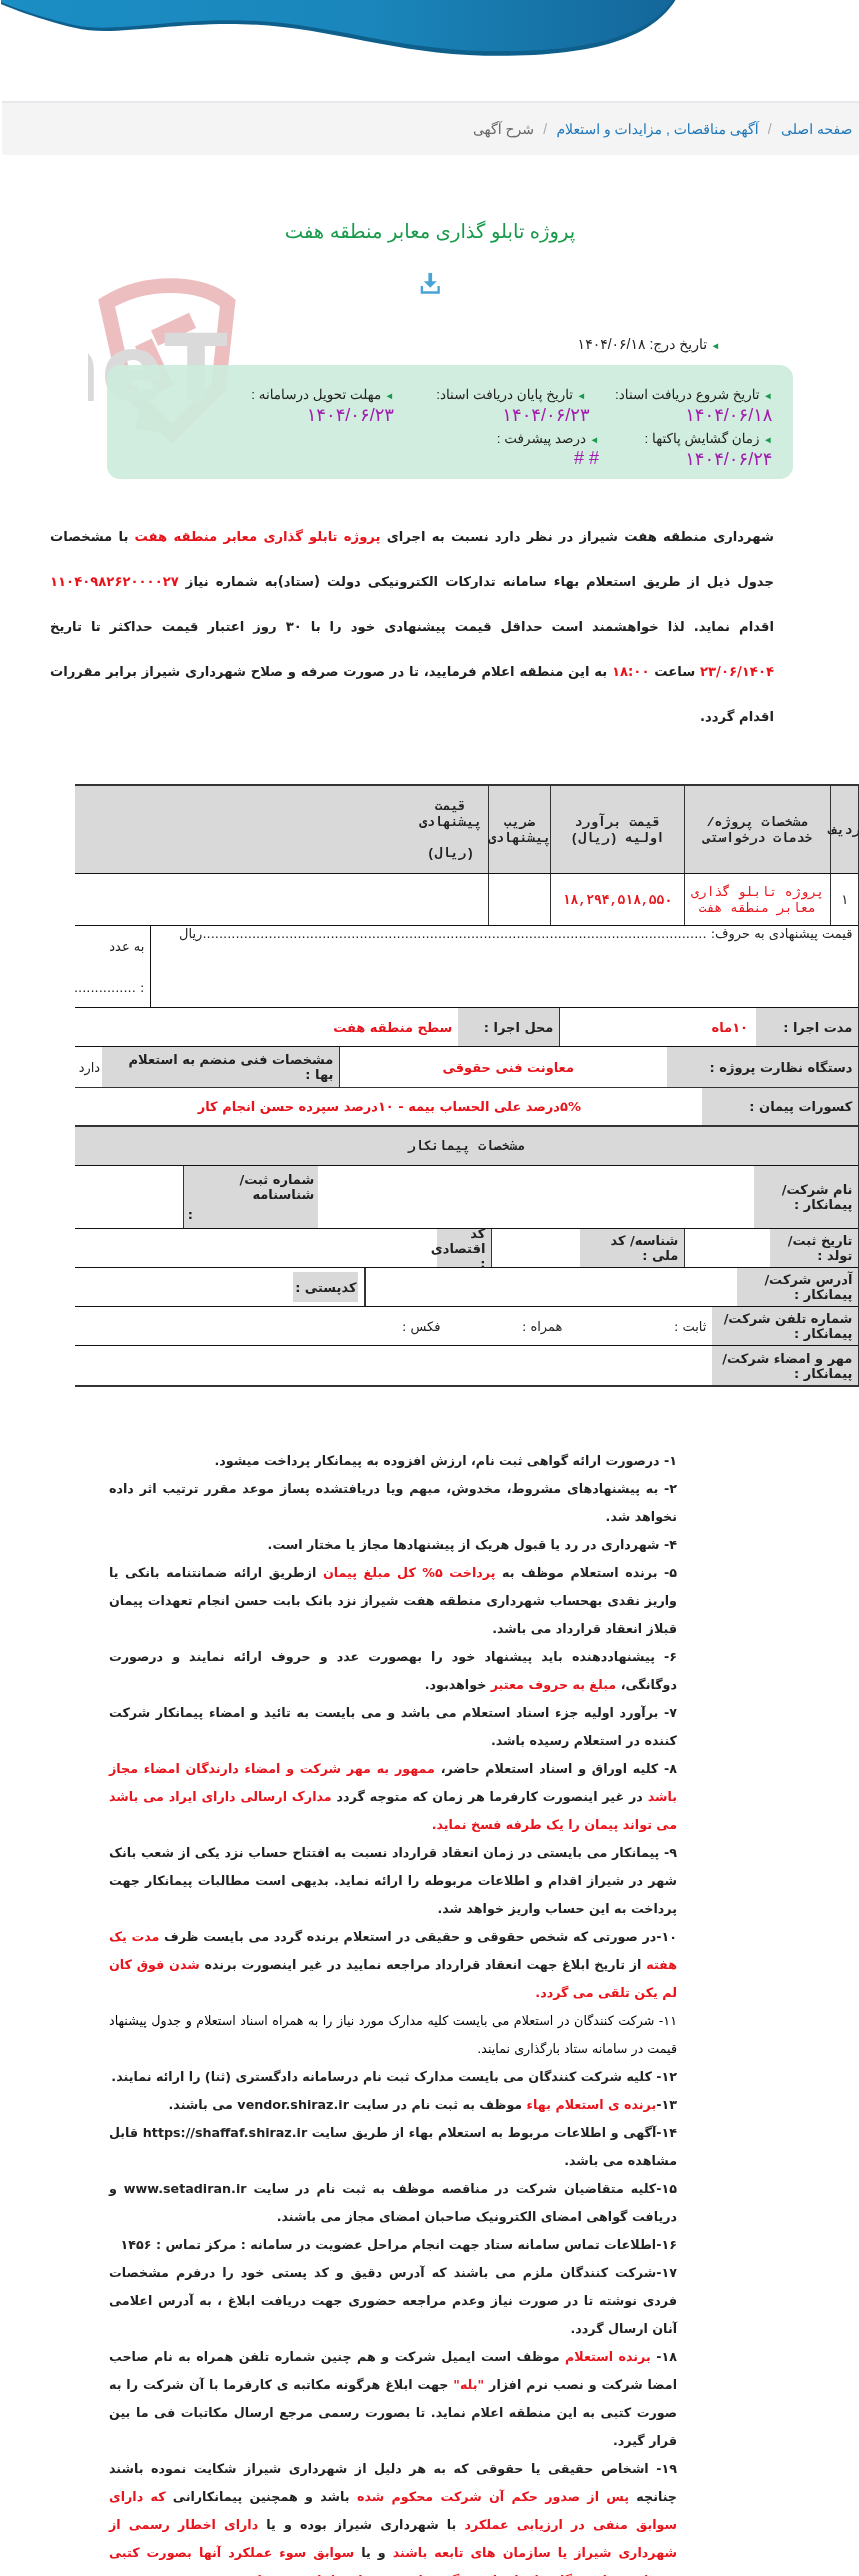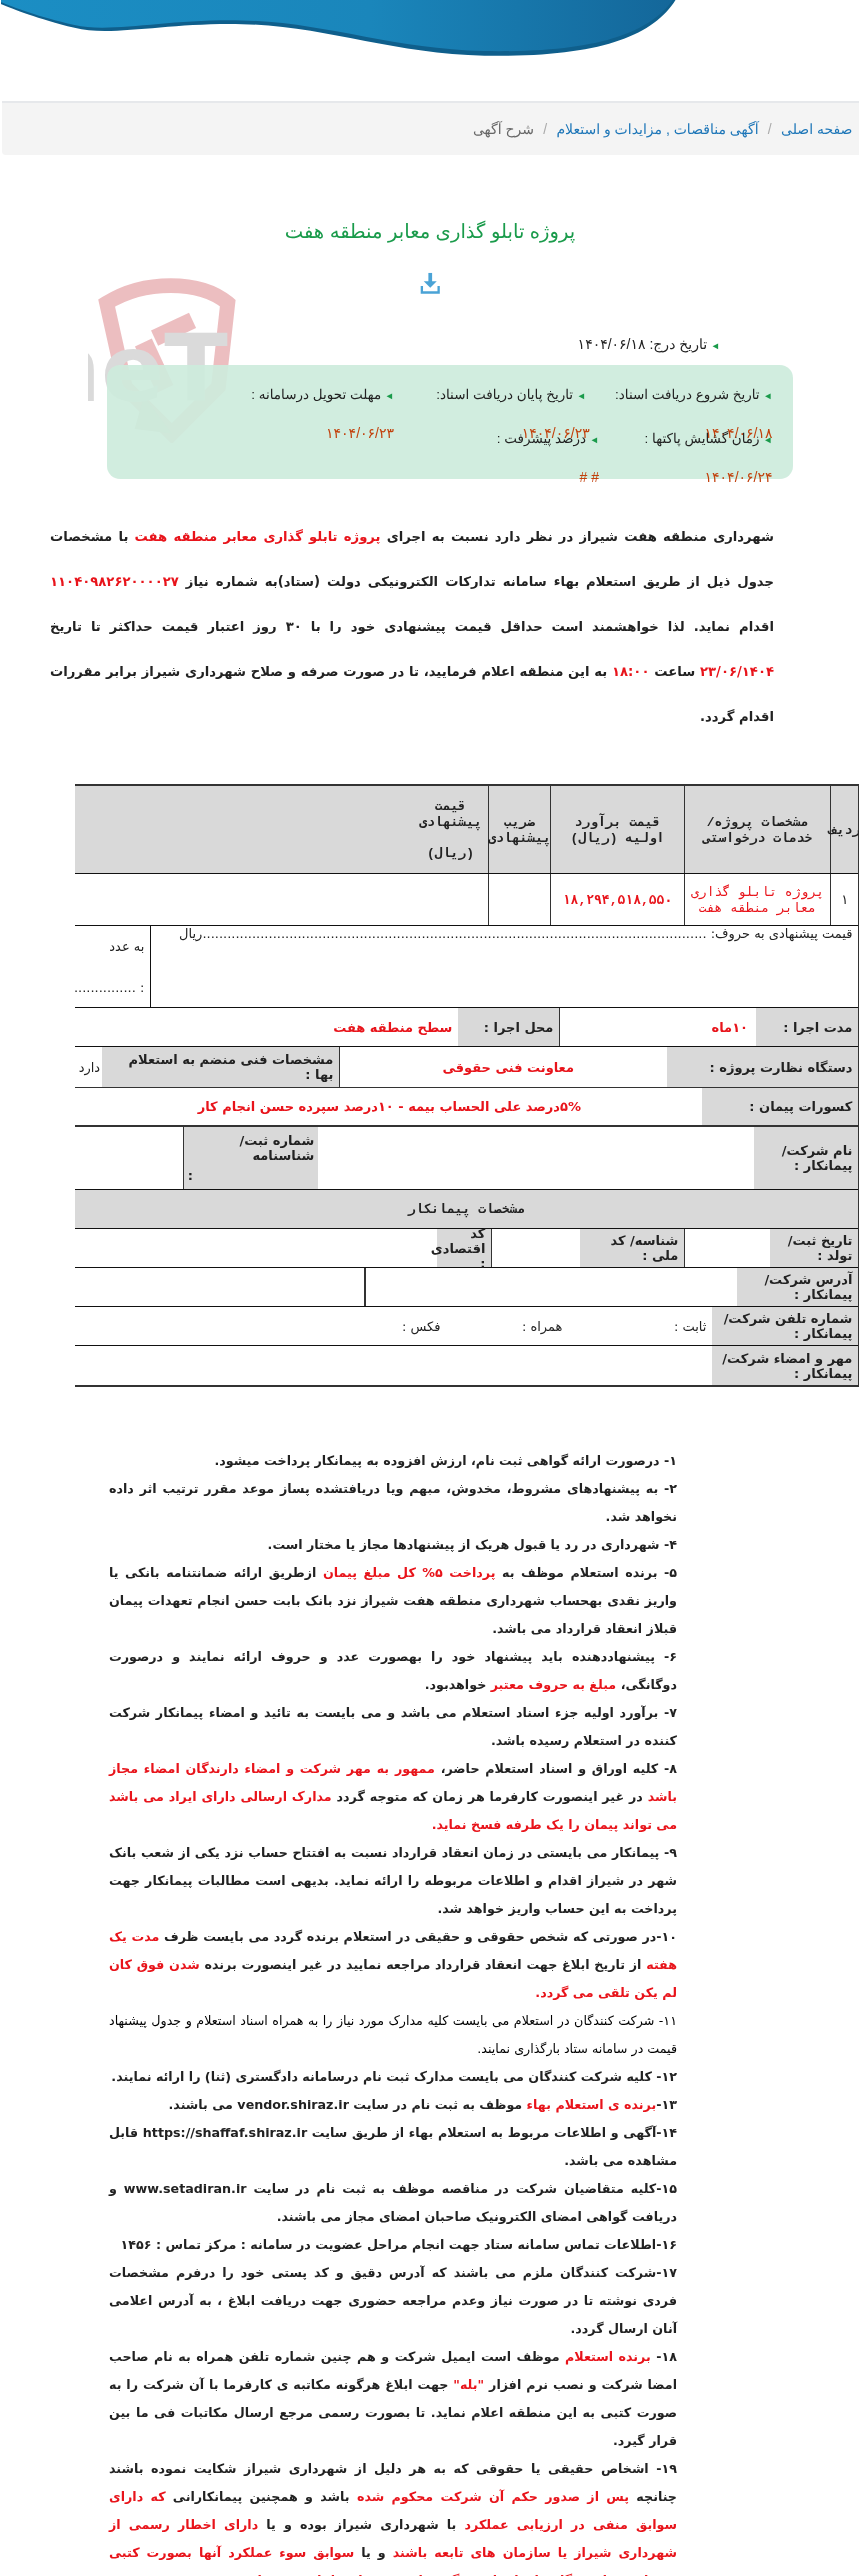--- a/index.html
+++ b/index.html
@@ -54,21 +54,21 @@
       margin: 13px 67px 0 107px;
       background: rgba(205, 235, 220, 0.92);
       border-radius: 13px;
       height: 114px;
       padding: 17px 0 0 0;
       font-family: "Liberation Sans", sans-serif;
       font-size: 13.5px;
     }
     .info-item { position: absolute; }
     .info-item .lbl { color: #222; white-space: nowrap; }
-    .info-item .val { color: #c2410c; margin-top: 23px; font-size: 14px; white-space: nowrap; }
+    .info-item .val { color: #a21caf; margin-top: 2px; font-size: 18px; white-space: nowrap; }
 
     
     .intro {
       margin: 35px 86px 0 50px;
       font-size: 13.2px; font-weight: bold;
       line-height: 45px; text-align: justify;
       color: #222;
     }
     .red { color: #e8141b; }
 
@@ -211,46 +211,49 @@
     <div class="cell red" style="width:328px; padding-right:93px;">معاونت فنی حقوقی</div>
     <div class="cell gray" style="width:237px; border-left:none;">مشخصات فنی منضم به استعلام بها :</div>
     <div class="cell" style="flex:1; font-weight:normal; padding:0 1.9px;">دارد</div>
   </div>
 
   <div class="row" style="height:39px; border-bottom:2.8px double #333;">
     <div class="cell gray" style="width:156px; border-left:none;">کسورات پیمان :</div>
     <div class="cell red" style="flex:1; padding-right:121px;">۵%درصد علی الحساب بیمه - ۱۰درصد سپرده حسن انجام کار</div>
   </div>
 
+  <div class="row gray" style="height:39px;">
+    <div class="cell cnt" style="flex:1;">مشخصات پیمانکار</div>
+  </div>
+
   <div class="row" style="height:63px;">
     <div class="cell gray" style="width:104px; border-left:none;">نام شرکت/ پیمانکار :</div>
     <div class="cell" style="width:436px; border-left:none;"></div>
     <div class="cell gray" style="width:135px; flex-direction:column; align-items:flex-end; justify-content:space-around; padding:3.7px;">
       <span>شماره ثبت/ شناسنامه</span>
       <span>:</span>
     </div>
     <div class="cell" style="flex:1;"></div>
-  </div>
-
-  <div class="row gray" style="height:39px;">
-    <div class="cell cnt" style="flex:1;">مشخصات پیمانکار</div>
   </div>
 
   <div class="row" style="height:39px;">
     <div class="cell gray" style="width:88px; border-left:none;">تاریخ ثبت/ تولد :</div>
     <div class="cell" style="width:86px;"></div>
     <div class="cell gray" style="width:104px; border-left:none;">شناسه/ کد ملی :</div>
     <div class="cell" style="width:89px;"></div>
     <div class="cell gray" style="width:54px; border-left:none;">کد اقتصادی :</div>
     <div class="cell" style="flex:1;"></div>
   </div>
 
   <div class="row" style="height:39px;">
     <div class="cell gray" style="width:121px; border-left:none;">آدرس شرکت/ پیمانکار :</div>
     <div class="cell" style="width:373px; border-left:2.8px double #333;"></div>
+    <div class="cell" style="flex:1; padding:0 5.6px 0 0; border-left:none;">
+      <span class="gray" style="padding:7.5px 1.9px;">کدپستی :</span>
+    </div>
   </div>
 
   <div class="row" style="height:39px; font-weight:normal;">
     <div class="cell gray" style="width:146px; border-left:none; font-weight:bold;">شماره تلفن شرکت/ پیمانکار :</div>
     <div class="cell" style="width:144px; border-left:none;">
         <span>ثابت :</span>
       </div>
     <div class="cell" style="width:122px; border-left:none;">
         <span>همراه :</span>
       </div>

